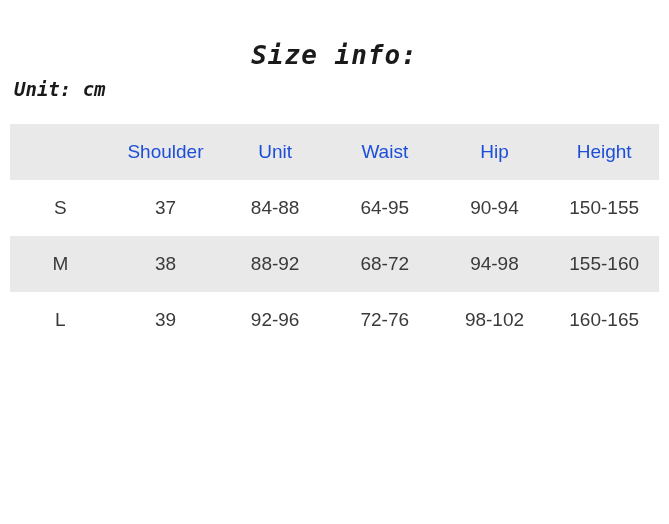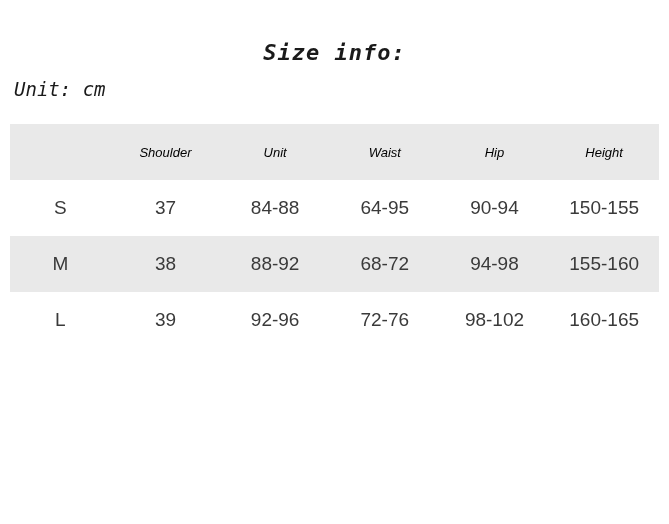--- a/index.html
+++ b/index.html
@@ -20,33 +20,33 @@
     background: #ffffff;
   }
   .title {
     position: absolute;
     top: 40px;
     left: 0;
     width: 669px;
     text-align: center;
     font-family: "DejaVu Sans Mono", monospace;
     font-style: italic;
-    font-size: 22px;
+    font-size: 26px;
     font-weight: 700;
     color: #1a1a1a;
     letter-spacing: 1px;
   }
   .unit {
     position: absolute;
     top: 78px;
     left: 14px;
     font-family: "DejaVu Sans Mono", monospace;
     font-style: italic;
     font-size: 19px;
-    font-weight: 400;
+    font-weight: 700;
     color: #1a1a1a;
   }
   .table-wrap {
     position: absolute;
     top: 124px;
     left: 10px;
     width: 649px;
   }
   table.size-table {
     border-collapse: collapse;
@@ -58,23 +58,22 @@
     height: 56px;
     padding: 0;
     text-align: center;
     vertical-align: middle;
     font-size: 19px;
     color: #3a3a3a;
     font-weight: 400;
     border: none;
   }
   table.size-table thead th {
-    font-style: italic;
-    font-size: 13px;
-    color: #000000;
+    font-size: 19px;
+    color: #1d4ed8;
   }
   table.size-table thead tr {
     background: #e9e9e9;
   }
   table.size-table tbody tr.odd-row {
     background: #ffffff;
   }
   table.size-table tbody tr.even-row {
     background: #e9e9e9;
   }

